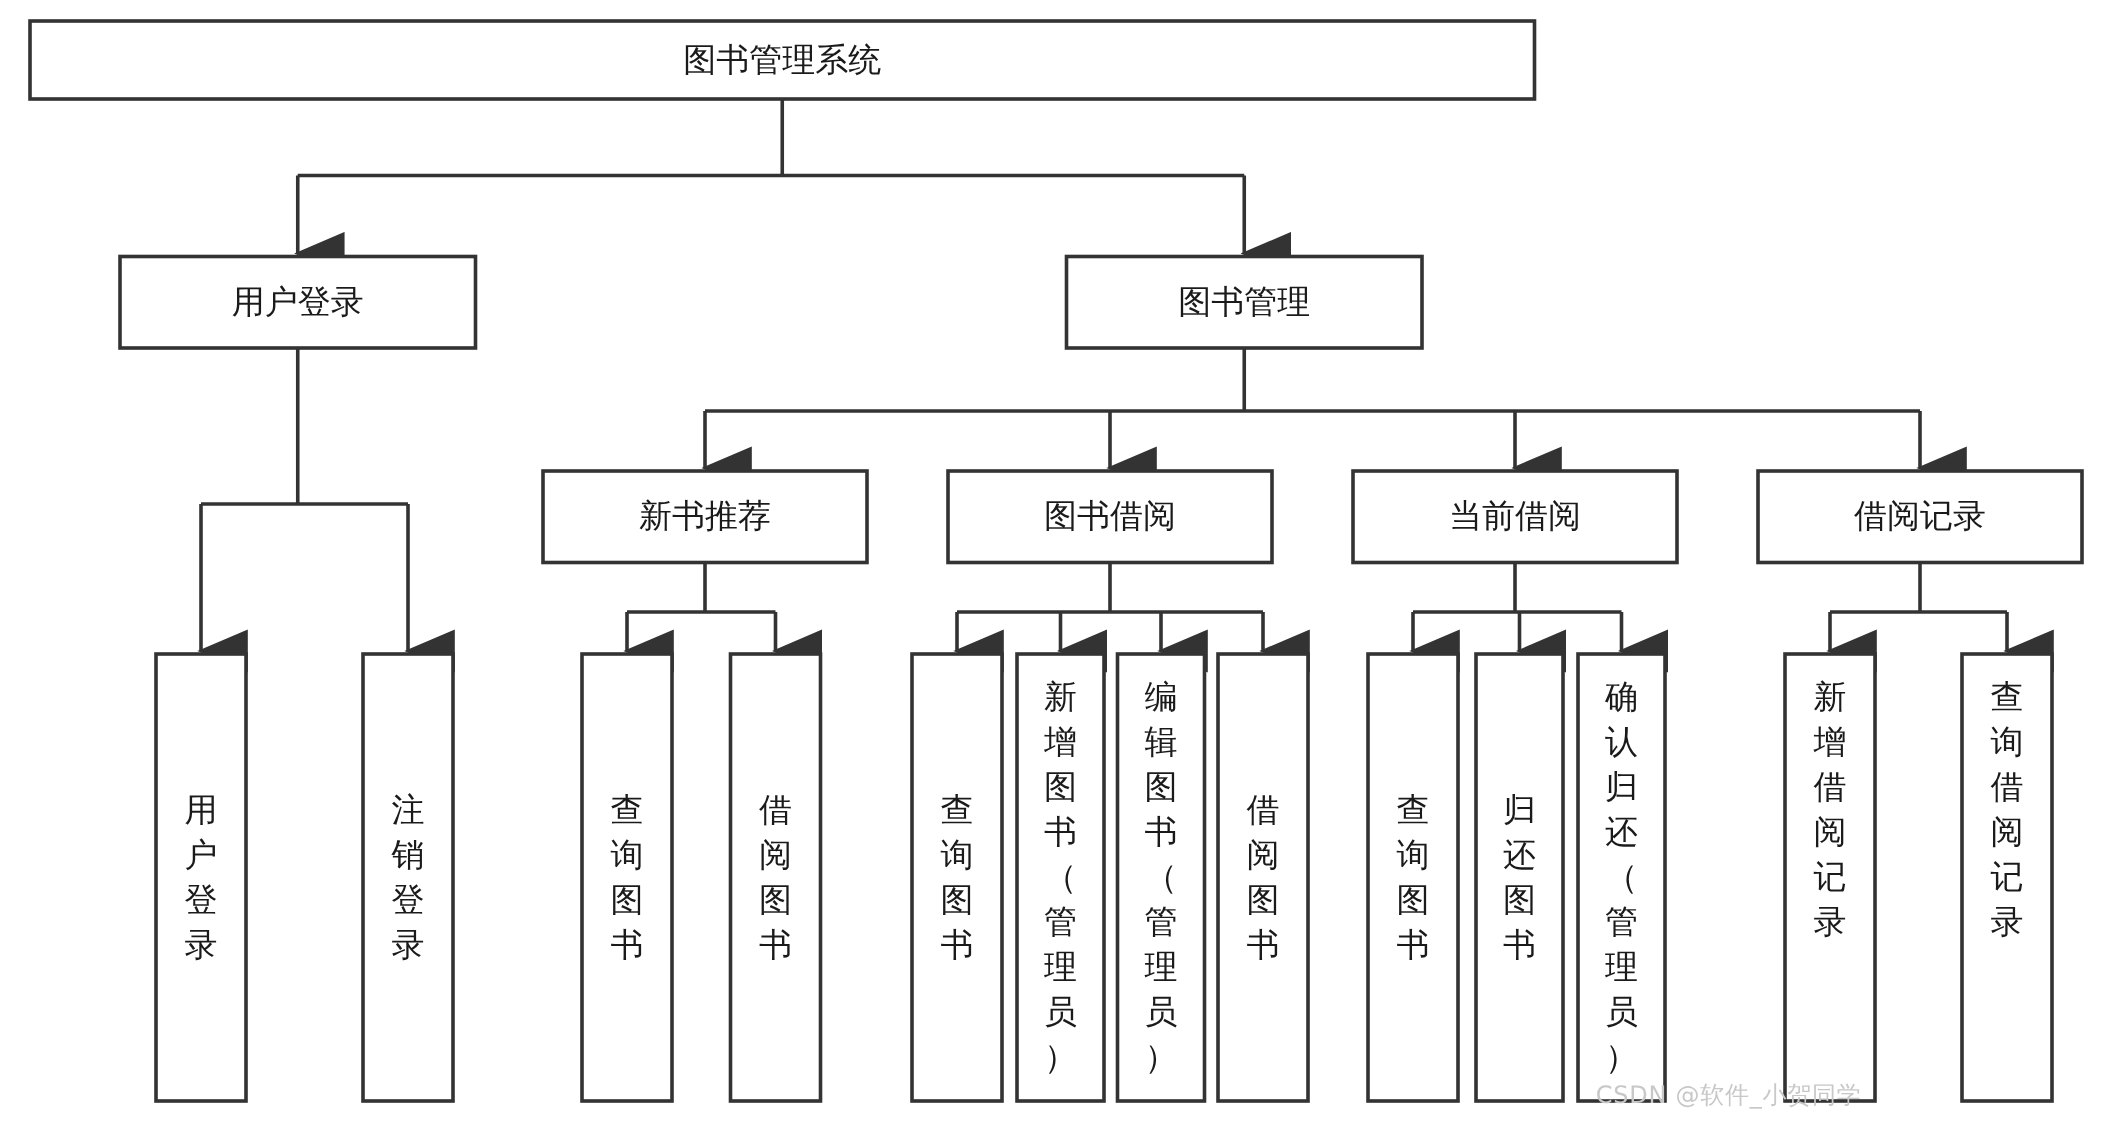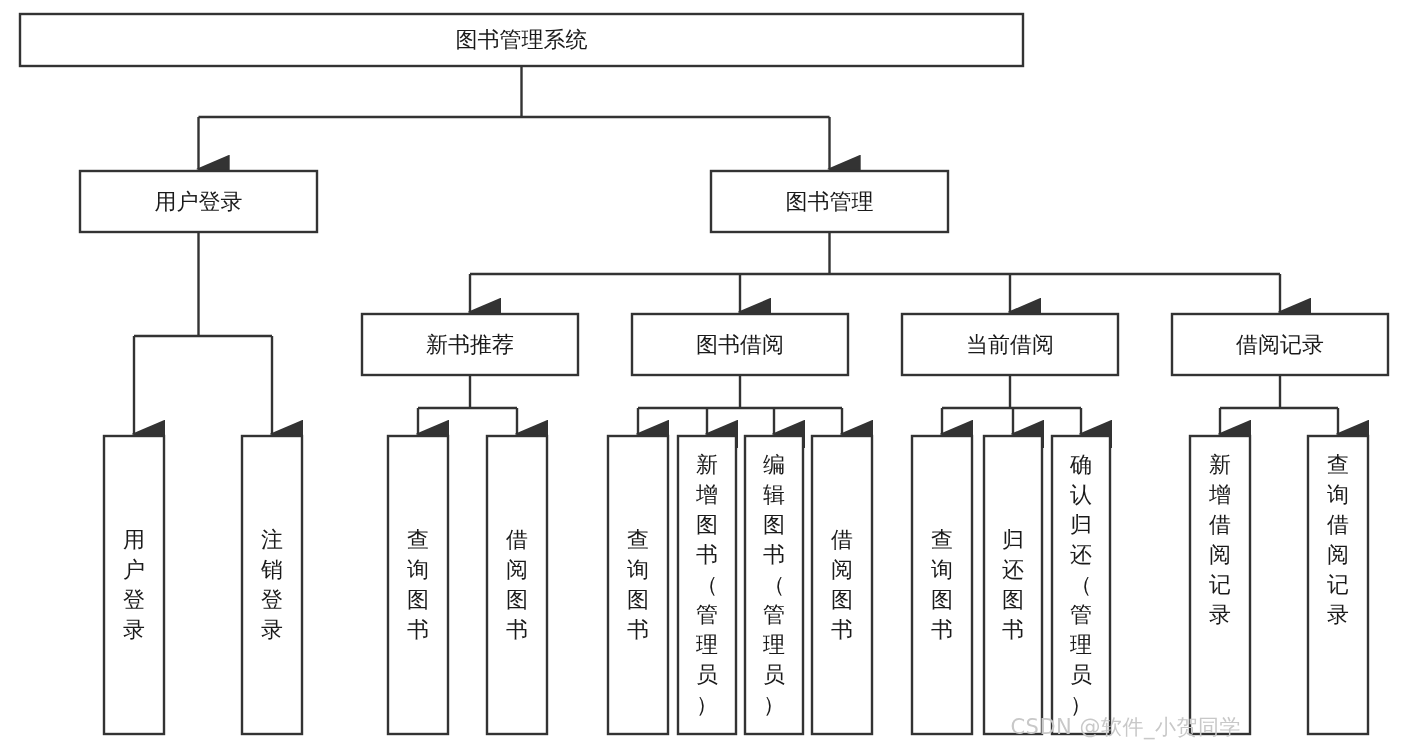--- a/index.html
+++ b/index.html
@@ -51,21 +51,21 @@
   }
   .arrow-head {
     fill: #333333;
     stroke: none;
   }
   .watermark {
     position: absolute;
     right: 8px;
     bottom: 6px;
     font-family: "DejaVu Sans", "Liberation Sans", sans-serif;
-    font-size: 21px;
+    font-size: 16px;
     color: #c8c8c8;
     white-space: nowrap;
     letter-spacing: 0.5px;
   }
 </style>
 </head>
 <body>
 
 <div id="diagram-root">
 

